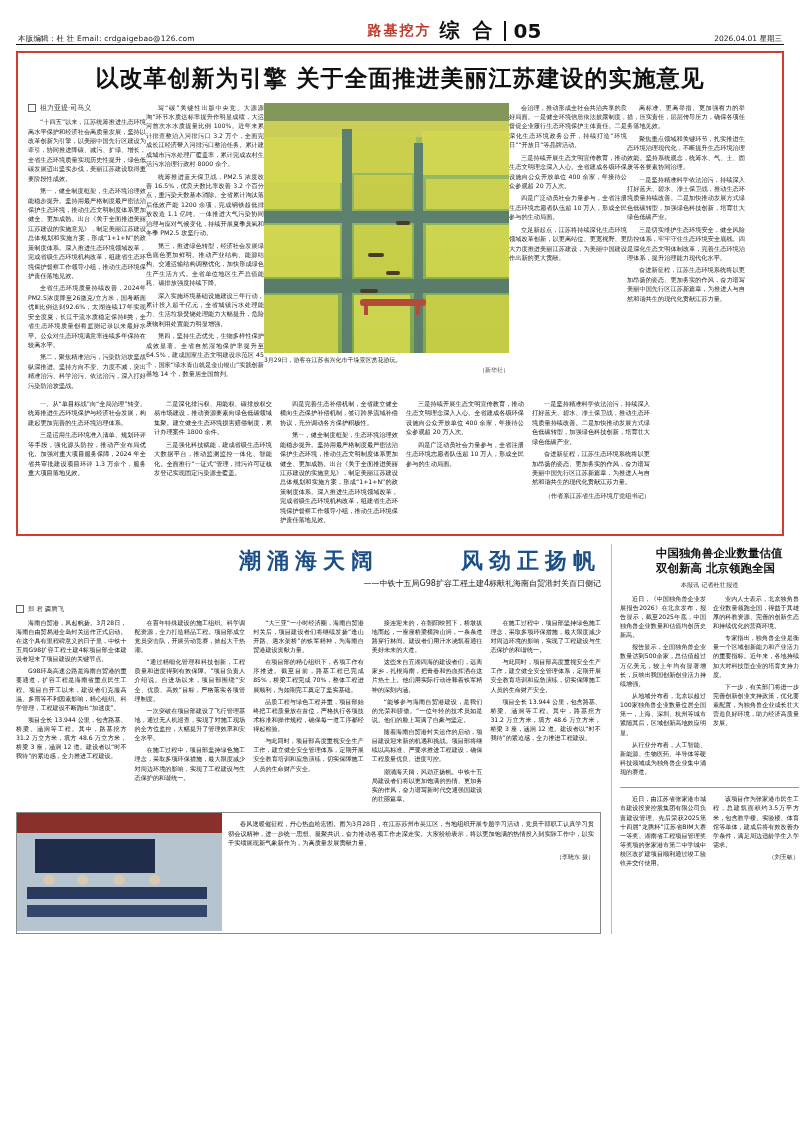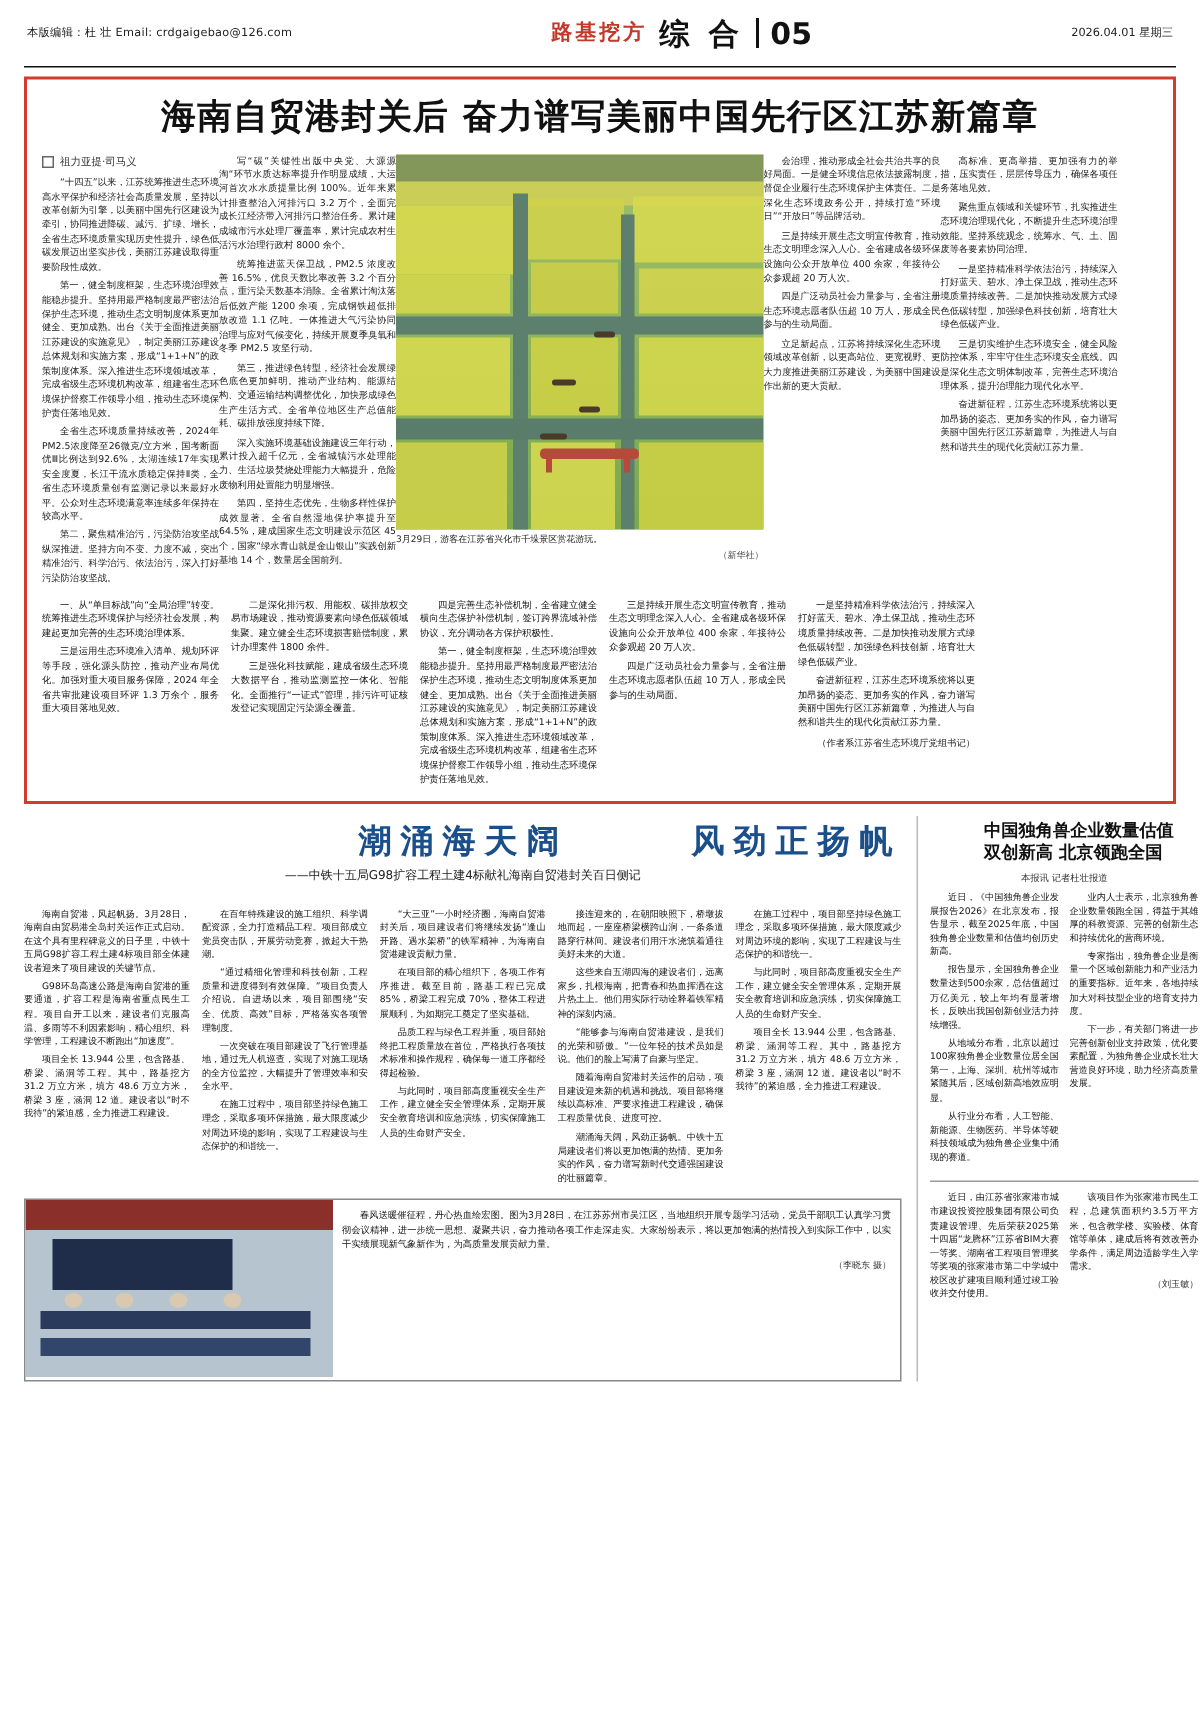--- a/index.html
+++ b/index.html
@@ -10,21 +10,21 @@
     color:#111;
     overflow:hidden;
   }
   .page{
     position:relative;width:800px;height:1144px;background:#fff;
     box-sizing:border-box;padding:0 14px;
   }
 
   
   .masthead{
-    position:relative;height:44px;display:flex;align-items:center;
+    position:relative;height:44px;display:flex;align-items:flex-end;
     justify-content:space-between;padding:0 4px;
   }
   .masthead-left{font-size:7.5px;color:#222;letter-spacing:.2px;}
   .masthead-center{display:flex;align-items:center;gap:8px;}
   .paper-name{color:#c0392b;font-size:14px;font-weight:bold;letter-spacing:2px;
     font-family:"DejaVu Sans","Liberation Sans",sans-serif;}
   .section-name{font-size:20px;font-weight:bold;letter-spacing:3px;color:#111;}
   .vbar{width:2px;height:20px;background:#111;display:inline-block;}
   .page-no{font-size:20px;font-weight:bold;color:#111;}
   .masthead-right{font-size:7.5px;color:#222;}
@@ -74,21 +74,21 @@
   
   .lower{display:flex;gap:10px;margin-top:8px;padding:0 2px;}
   .lower-left{width:585px;}
   .lower-right{width:185px;border-left:1px solid #bbb;padding-left:8px;}
 
   .sec-head{
     text-align:right;font-size:22px;font-weight:bold;letter-spacing:6px;
     color:#1b4f8a;padding:2px 0 2px 0;
   }
   .sec-sub{
-    text-align:center;font-size:8px;color:#222;margin-bottom:16px;
+    text-align:right;font-size:8px;color:#222;margin-bottom:16px;
   }
   .sub-byline{font-size:6.4px;color:#333;margin:2px 0 4px 0;}
   .sub-byline .box{display:inline-block;width:6px;height:6px;border:1px solid #666;margin-right:4px;vertical-align:middle;}
 
   .lower-cols{display:flex;gap:8px;}
   .lc{width:117px;font-size:6.1px;line-height:1.5;text-align:justify;}
   .lc p{margin:0 0 3px 0;text-indent:12px;}
 
   
   .picnews{margin-top:6px;border:1px solid #888;display:flex;height:120px;}
@@ -138,21 +138,21 @@
       <span class="paper-name">路基挖方</span>
       <span class="section-name">综 合</span>
       <span class="vbar"></span>
       <span class="page-no">05</span>
     </div>
     <div class="masthead-right">2026.04.01  星期三</div>
   </div>
   <div class="rule"></div>
 
   <div class="main-box">
-    <div class="headline">海南自贸港封关后  奋力谱写美丽中国先行区江苏新篇章</div>
+    <div class="headline">以改革创新为引擎  关于全面推进美丽江苏建设的实施意见</div>
 
     <div class="cols-top">
 
       <div class="col c1">
         <div class="byline">
           <span class="box"></span><span>祖力亚提·司马义</span>
         </div>
         <p>“十四五”以来，江苏统筹推进生态环境高水平保护和经济社会高质量发展，坚持以改革创新为引擎，以美丽中国先行区建设为牵引，协同推进降碳、减污、扩绿、增长，全省生态环境质量实现历史性提升，绿色低碳发展迈出坚实步伐，美丽江苏建设取得重要阶段性成效。</p>
         <p>第一，健全制度框架，生态环境治理效能稳步提升。坚持用最严格制度最严密法治保护生态环境，推动生态文明制度体系更加健全、更加成熟。出台《关于全面推进美丽江苏建设的实施意见》，制定美丽江苏建设总体规划和实施方案，形成“1+1+N”的政策制度体系。深入推进生态环境领域改革，完成省级生态环境机构改革，组建省生态环境保护督察工作领导小组，推动生态环境保护责任落地见效。</p>
         <p>全省生态环境质量持续改善，2024年PM2.5浓度降至26微克/立方米，国考断面优Ⅲ比例达到92.6%，太湖连续17年实现安全度夏，长江干流水质稳定保持Ⅱ类，全省生态环境质量创有监测记录以来最好水平。公众对生态环境满意率连续多年保持在较高水平。</p>
@@ -242,20 +242,23 @@
 
   <div class="lower">
 
     <div class="lower-left">
       <div class="sec-head">
         <span>潮涌海天阔</span>
         &nbsp;&nbsp;&nbsp;&nbsp;
         <span>风劲正扬帆</span>
       </div>
       <div class="sec-sub">——中铁十五局G98扩容工程土建4标献礼海南自贸港封关百日侧记</div>
+      <div class="sub-byline">
+        <span class="box"></span><span>郑 君  龚腾飞</span>
+      </div>
 
       <div class="lower-cols">
         <div class="lc">
           <p>海南自贸港，风起帆扬。3月28日，海南自由贸易港全岛封关运作正式启动。在这个具有里程碑意义的日子里，中铁十五局G98扩容工程土建4标项目部全体建设者迎来了项目建设的关键节点。</p>
           <p>G98环岛高速公路是海南自贸港的重要通道，扩容工程是海南省重点民生工程。项目自开工以来，建设者们克服高温、多雨等不利因素影响，精心组织、科学管理，工程建设不断跑出“加速度”。</p>
           <p>项目全长 13.944 公里，包含路基、桥梁、涵洞等工程。其中，路基挖方 31.2 万立方米，填方 48.6 万立方米，桥梁 3 座，涵洞 12 道。建设者以“时不我待”的紧迫感，全力推进工程建设。</p>
         </div>
         <div class="lc">
           <p>在百年特殊建设的施工组织、科学调配资源，全力打造精品工程。项目部成立党员突击队，开展劳动竞赛，掀起大干热潮。</p>
           <p>“通过精细化管理和科技创新，工程质量和进度得到有效保障。”项目负责人介绍说。自进场以来，项目部围绕“安全、优质、高效”目标，严格落实各项管理制度。</p>

